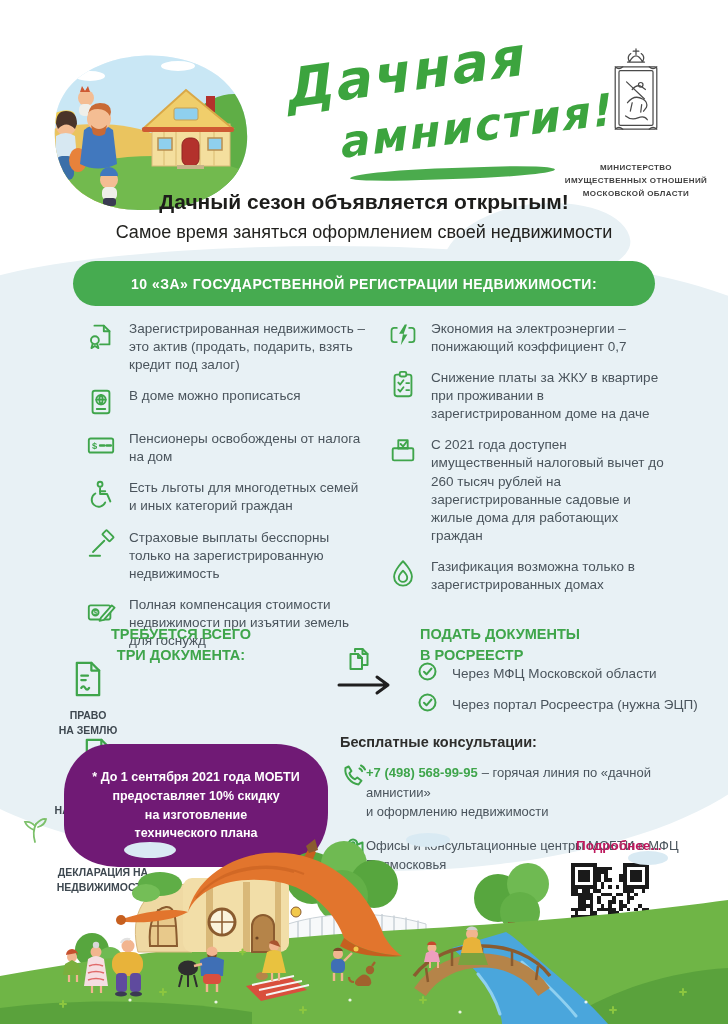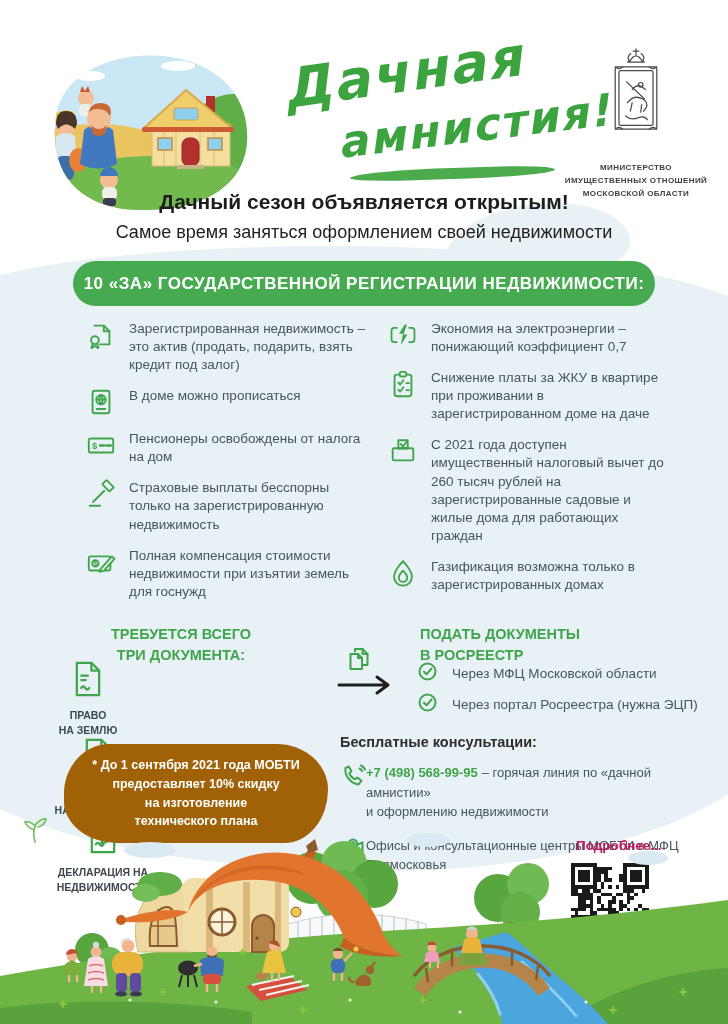--- a/index.html
+++ b/index.html
@@ -23,21 +23,21 @@
          border-radius:60% 40% 55% 45%/80% 60% 70% 50%;transform:rotate(-2deg);opacity:.92;}
   .ministry{left:562px;top:46px;width:148px;text-align:center;}
   .ministry-lines{margin-top:8px;font-size:8px;font-weight:600;letter-spacing:.4px;
                   color:#3F3F3F;line-height:1.6;white-space:pre-line;text-align:center;}
   .headline{left:0;top:190px;width:728px;text-align:center;font-size:21px;font-weight:700;color:#1D1D1B;}
   .subheadline{left:0;top:222px;width:728px;text-align:center;font-size:18px;color:#22221F;}
 
   
   .banner{left:73px;top:261px;width:582px;height:45px;background:#46AB50;border-radius:23px;
           display:flex;align-items:center;justify-content:center;color:#fff;font-weight:700;
-          font-size:17px;letter-spacing:.5px;}
+          font-size:14px;letter-spacing:.5px;}
 
   
   .col{width:282px;}
   .col-left{left:86px;top:320px;}
   .col-right{left:388px;top:320px;}
   .benefit{display:flex;gap:13px;margin-bottom:13px;}
   .bicon{flex:0 0 30px;height:30px;}
   .btext{margin:0;font-size:13.5px;line-height:1.34;color:#4A545C;}
   .gicon{stroke:#3FA54B;fill:none;stroke-width:2;stroke-linecap:round;stroke-linejoin:round;}
 
@@ -54,21 +54,21 @@
   .copy-ic{position:absolute;left:10px;top:0;}
   .arrow-ic{position:absolute;left:0;top:28px;}
 
   
   .submit-title{left:420px;top:624px;color:#3FA54B;font-weight:800;font-size:14.5px;
                 line-height:1.45;white-space:pre-line;}
   .submit-opts{left:418px;top:662px;width:290px;}
   .opt{display:flex;align-items:center;gap:15px;margin-bottom:9px;font-size:13.5px;color:#4A545C;}
 
   
-  .badge{left:64px;top:744px;width:240px;padding:12px 12px;background:#a16207;color:#fff;
+  .badge{left:64px;top:744px;width:240px;padding:24px 12px;background:#701a75;color:#fff;
          font-weight:700;font-size:12.5px;line-height:1.5;text-align:center;white-space:pre-line;
          border-radius:46px 52px 44px 54px/50px 46px 54px 42px;}
 
   
   .consult{left:340px;top:734px;width:372px;}
   .c-title{font-size:14.5px;font-weight:700;color:#2E2E2C;margin-bottom:13px;}
   .c-row{display:flex;margin-bottom:14px;font-size:13px;color:#4A545C;line-height:1.5;}
   .c-ico{flex:0 0 26px;}
   .phone-num{color:#3FA54B;font-weight:700;margin-right:4px;}
   .pre{white-space:pre-line;}
@@ -197,20 +197,31 @@
     </div>
     <div class="benefit">
       <span class="bicon">
         <svg class="gicon" width="30" height="30" viewBox="0 0 32 32">
             <rect x="3" y="9" width="26" height="15" rx="2"></rect>
             <text x="6.5" y="20.5" font-size="10" font-weight="bold" fill="#3FA54B" stroke="none">$</text>
             <path d="M15 16.5 h4.5 M22 16.5 h4.5" stroke-width="2.6"></path>
           </svg>
       </span>
       <p class="btext">Пенсионеры освобождены от налога на дом</p>
+    </div>
+    <div class="benefit">
+      <span class="bicon">
+        <svg class="gicon" width="30" height="30" viewBox="0 0 32 32">
+            <circle cx="15" cy="5.5" r="2.6"></circle>
+            <path d="M15 9.5 v6.5 h7.5 l3.5 8"></path>
+            <path d="M15 13 h5.5"></path>
+            <path d="M10 15.5 a7.5 7.5 0 1 0 10.5 9.5"></path>
+          </svg>
+      </span>
+      <p class="btext">Есть льготы для многодетных семей и иных категорий граждан</p>
     </div>
     <div class="benefit">
       <span class="bicon">
         <svg class="gicon" width="30" height="30" viewBox="0 0 32 32">
             <rect x="18" y="4" width="11" height="6.5" rx="1" transform="rotate(45 23.5 7.2)"></rect>
             <path d="M19.5 12.5 L7.5 24.5"></path>
             <path d="M4 28.5 h11"></path>
           </svg>
       </span>
       <p class="btext">Страховые выплаты бесспорны только на зарегистрированную недвижимость</p>

